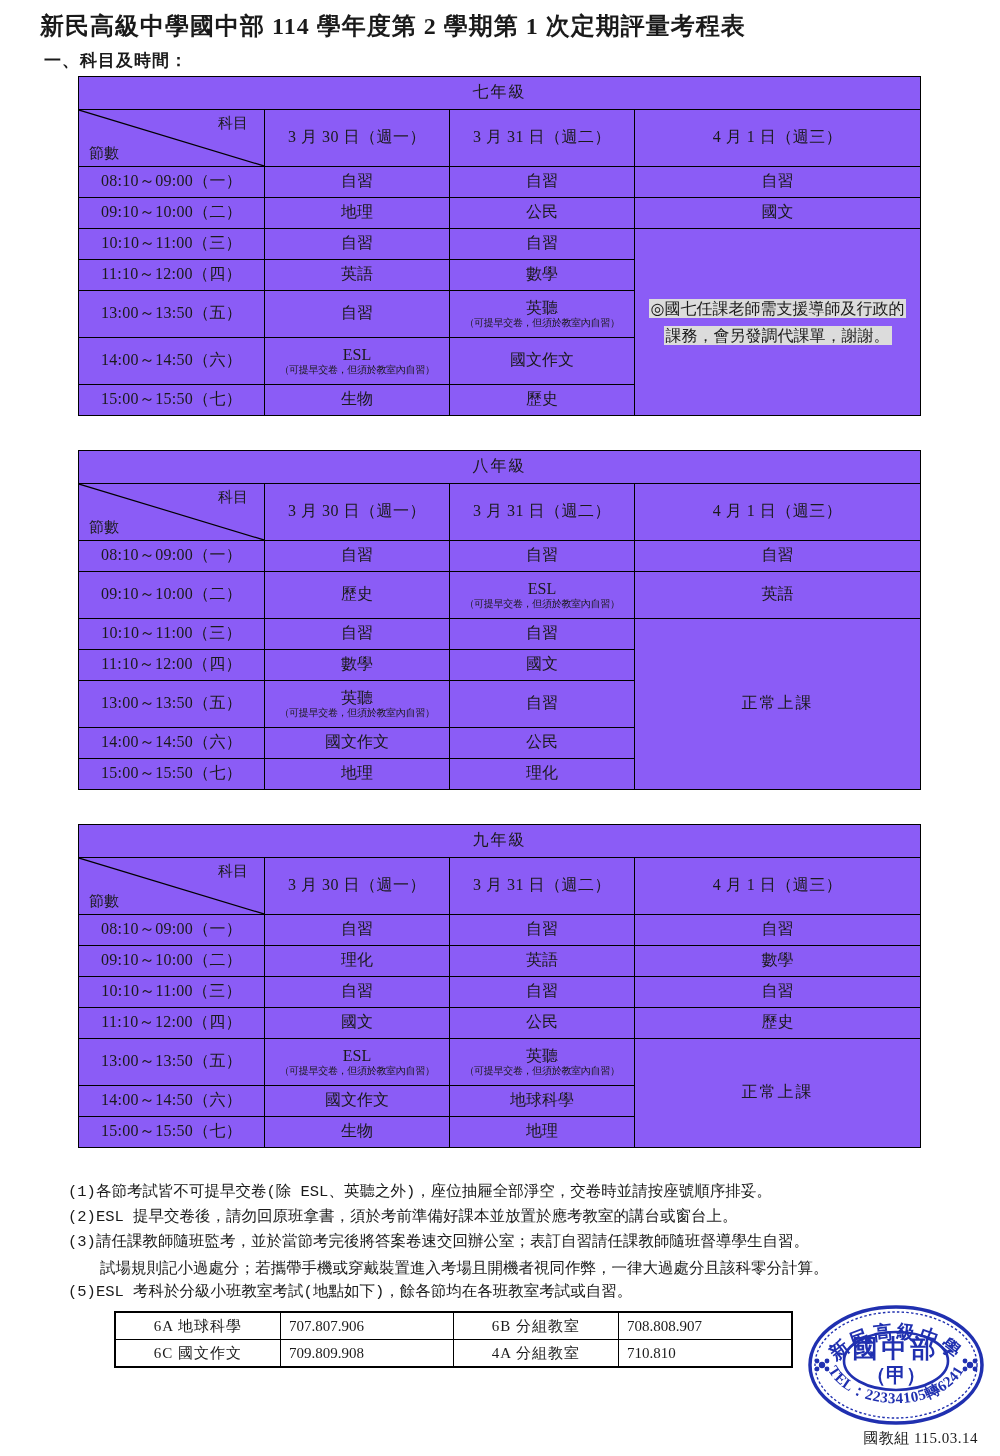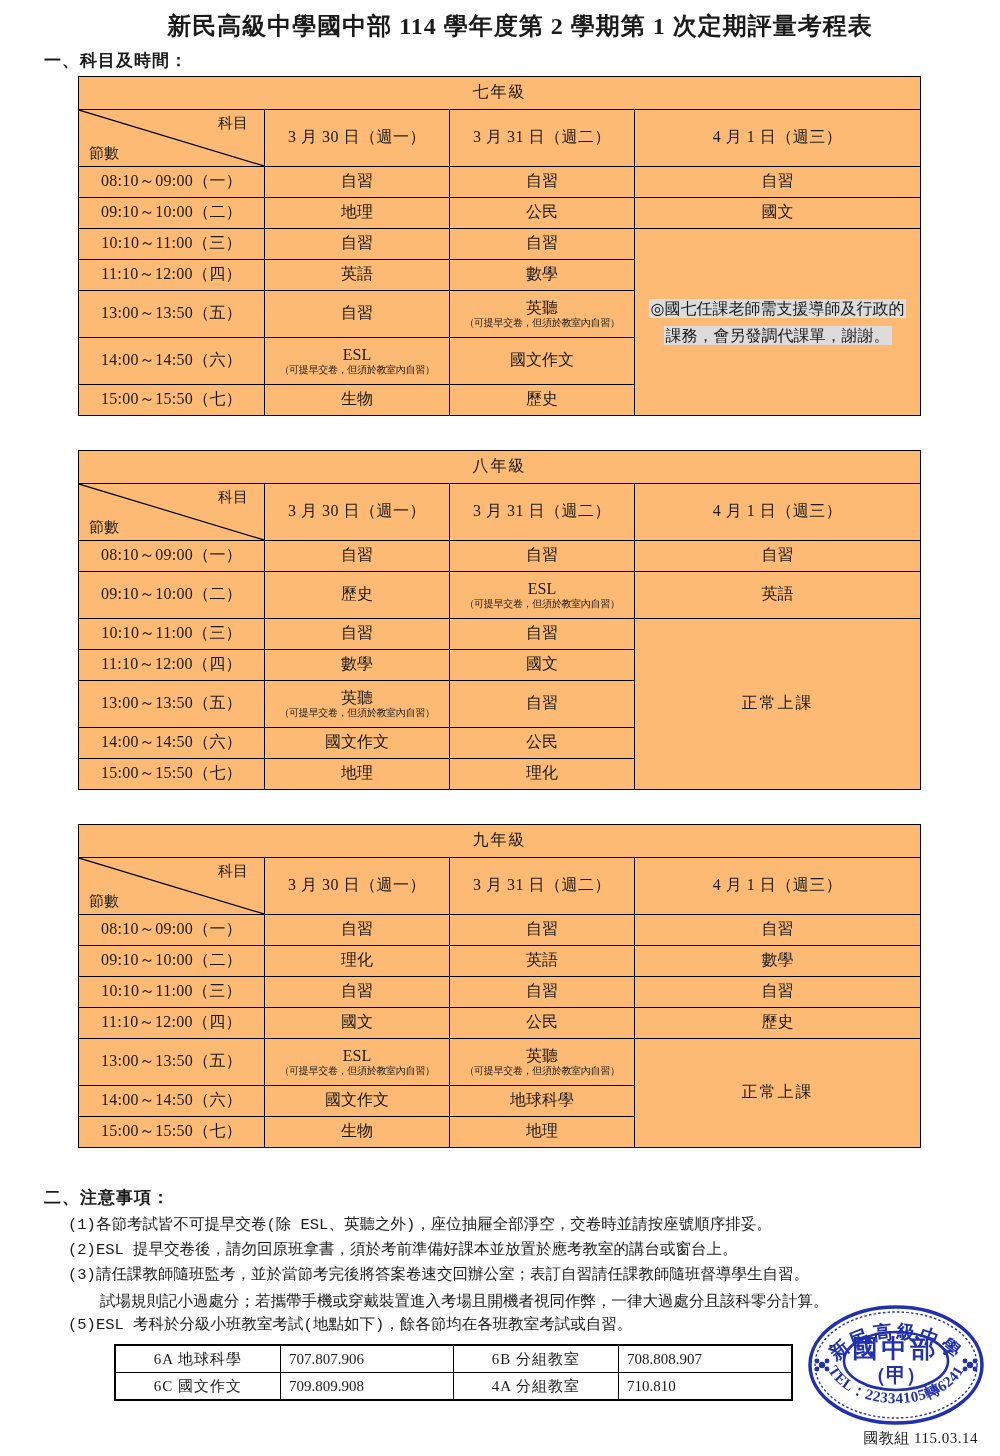--- a/index.html
+++ b/index.html
@@ -7,21 +7,21 @@
     width:1000px; height:1456px;
     background:#ffffff;
     font-family:"Liberation Serif","DejaVu Serif",serif;
     color:#1a1a1a;
     position:relative;
     overflow:hidden;
   }
   .page { position:relative; width:1000px; height:1456px; }
 
   .doc-title {
-    text-align:center;
+    text-align:left;
     font-size:24px;
     font-weight:bold;
     letter-spacing:1px;
     padding-top:12px;
     padding-left:40px;
     line-height:1.2;
   }
 
   .section-head {
     font-size:17px;
@@ -29,21 +29,21 @@
     margin:8px 0 4px 44px;
     letter-spacing:1px;
   }
 
   
   .sched-wrap { margin:0 0 0 78px; width:842px; }
   table.sched {
     border-collapse:collapse;
     width:842px;
     table-layout:fixed;
-    background:#fdba74;
+    background:#8b5cf6;
   }
   table.sched td, table.sched th {
     border:1px solid #000;
     text-align:center;
     vertical-align:middle;
     font-size:16px;
     font-weight:normal;
     padding:0;
   }
   .grade-title {
@@ -362,21 +362,20 @@
         <td class="row-cell time-cell">15:00～15:50（七）</td>
         <td class="row-cell">生物</td>
         <td class="row-cell">地理</td>
       </tr>
     </tbody>
       </table>
   </div>
 
   <div class="gap-xs"></div>
 
-  <div class="section-head">二、注意事項：</div>
   <div class="notice-list">
     <div class="item">(1)各節考試皆不可提早交卷(除 ESL、英聽之外)，座位抽屜全部淨空，交卷時並請按座號順序排妥。</div>
     <div class="item">(2)ESL 提早交卷後，請勿回原班拿書，須於考前準備好課本並放置於應考教室的講台或窗台上。</div>
     <div class="item">(3)請任課教師隨班監考，並於當節考完後將答案卷速交回辦公室；表訂自習請任課教師隨班督導學生自習。</div>
     <div class="cont">試場規則記小過處分；若攜帶手機或穿戴裝置進入考場且開機者視同作弊，一律大過處分且該科零分計算。</div>
     <div class="item">(5)ESL 考科於分級小班教室考試(地點如下)，餘各節均在各班教室考試或自習。</div>
   </div>
 
   <div class="cls-wrap">
     <table class="cls">

